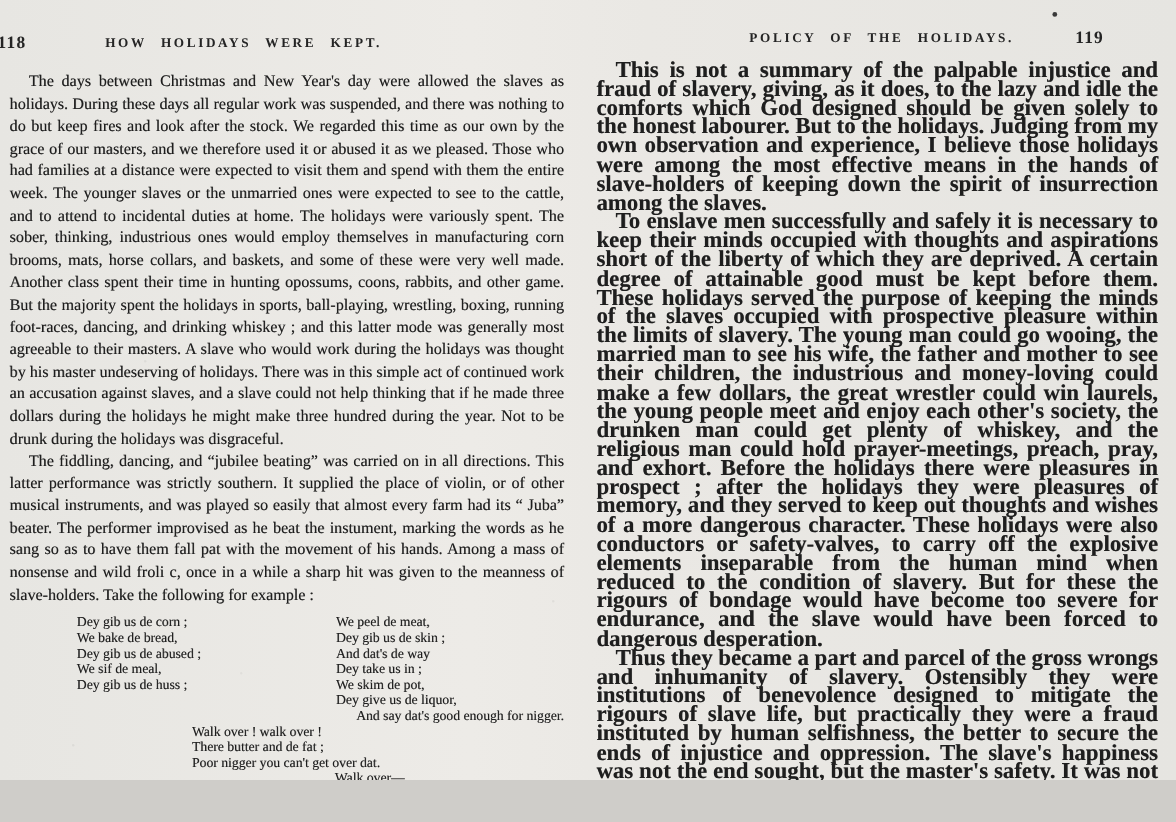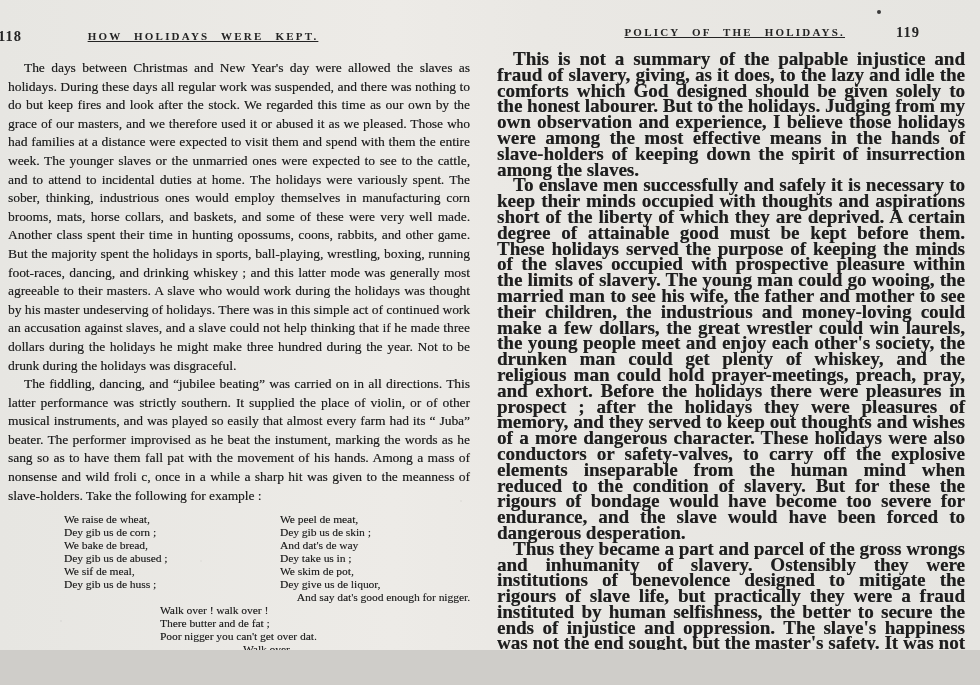--- a/index.html
+++ b/index.html
@@ -28,21 +28,20 @@
   .page { position:absolute; top:0; height:685px; }
   .page.left  { left:8px;   width:462px; }
   .page.right { left:497px; width:468px; }
 
   .running-head { position:relative; height:16px; margin-top:30px; }
   .running-head .title {
     display:block; text-align:center;
     font-size:11px; font-weight:bold;
     letter-spacing:2.2px; word-spacing:7px;
     color:#242424;
-    text-decoration:underline;
   }
   .page.left  .running-head .title { margin-right:72px; }
   .page.right .running-head { margin-top:26px; }
   .page.right .running-head .title { margin-right:120px; margin-left:60px;text-align:right; }
   .pageno {
     position:absolute; top:-2px;
     font-size:14.5px; font-weight:bold; letter-spacing:1px; color:#242424;
   }
   .page.left  .pageno { left:-10px; }
   .page.right .pageno { right:45px; }
@@ -53,42 +52,41 @@
   .body p { margin:0; text-indent:16px; text-shadow:0.25px 0 0 rgba(30,30,30,0.55); }
 
   .verse { margin-top:8px; font-size:11.4px; line-height:13px; text-align:left; }
   .verse-cols { display:flex; }
   .verse-col { white-space:nowrap; text-shadow:0.25px 0 0 rgba(30,30,30,0.5); }
   .verse-col.first  { margin-left:56px; width:216px; }
   .verse-line { display:block; }
   .verse-tail { margin-left:220px; white-space:nowrap; text-shadow:0.25px 0 0 rgba(30,30,30,0.5);text-align:right; }
   .chorus { margin-left:152px; text-shadow:0.25px 0 0 rgba(30,30,30,0.5); }
   .chorus-line { display:block; }
-  .chorus-end { display:block; margin-left:83px; }
+  .chorus-end { display:block; margin-left:119px; }
 </style>
 </head>
 <body>
 
 <div class="spread">
   <span class="noise"></span>
   <span class="speck pg119"></span>
 
   <div class="page left">
     <div class="running-head">
       <span class="pageno">118</span>
       <span class="title">HOW HOLIDAYS WERE KEPT.</span>
     </div>
     <div class="body">
       <p>The days between Christmas and New Year's day were allowed the slaves as holidays. During these days all regular work was suspended, and there was nothing to do but keep fires and look after the stock. We regarded this time as our own by the grace of our masters, and we therefore used it or abused it as we pleased. Those who had families at a distance were expected to visit them and spend with them the entire week. The younger slaves or the unmarried ones were expected to see to the cattle, and to attend to incidental duties at home. The holidays were variously spent. The sober, thinking, industrious ones would employ themselves in manufacturing corn brooms, mats, horse collars, and baskets, and some of these were very well made. Another class spent their time in hunting opossums, coons, rabbits, and other game. But the majority spent the holidays in sports, ball-playing, wrestling, boxing, running foot-races, dancing, and drinking whiskey ; and this latter mode was generally most agreeable to their masters. A slave who would work during the holidays was thought by his master undeserving of holidays. There was in this simple act of continued work an accusation against slaves, and a slave could not help thinking that if he made three dollars during the holidays he might make three hundred during the year. Not to be drunk during the holidays was disgraceful.</p>
       <p>The fiddling, dancing, and “jubilee beating” was carried on in all directions. This latter performance was strictly southern. It supplied the place of violin, or of other musical instruments, and was played so easily that almost every farm had its “ Juba” beater. The performer improvised as he beat the instument, marking the words as he sang so as to have them fall pat with the movement of his hands. Among a mass of nonsense and wild froli c, once in a while a sharp hit was given to the meanness of slave-holders. Take the following for example :</p>
 
       <div class="verse">
         <div class="verse-cols">
           <div class="verse-col first">
-            <span class="verse-line">We raise de wheat,</span>
             <span class="verse-line">Dey gib us de corn ;</span>
             <span class="verse-line">We bake de bread,</span>
             <span class="verse-line">Dey gib us de abused ;</span>
             <span class="verse-line">We sif de meal,</span>
             <span class="verse-line">Dey gib us de huss ;</span>
           </div>
           <div class="verse-col">
             <span class="verse-line">We peel de meat,</span>
             <span class="verse-line">Dey gib us de skin ;</span>
             <span class="verse-line">And dat's de way</span>

